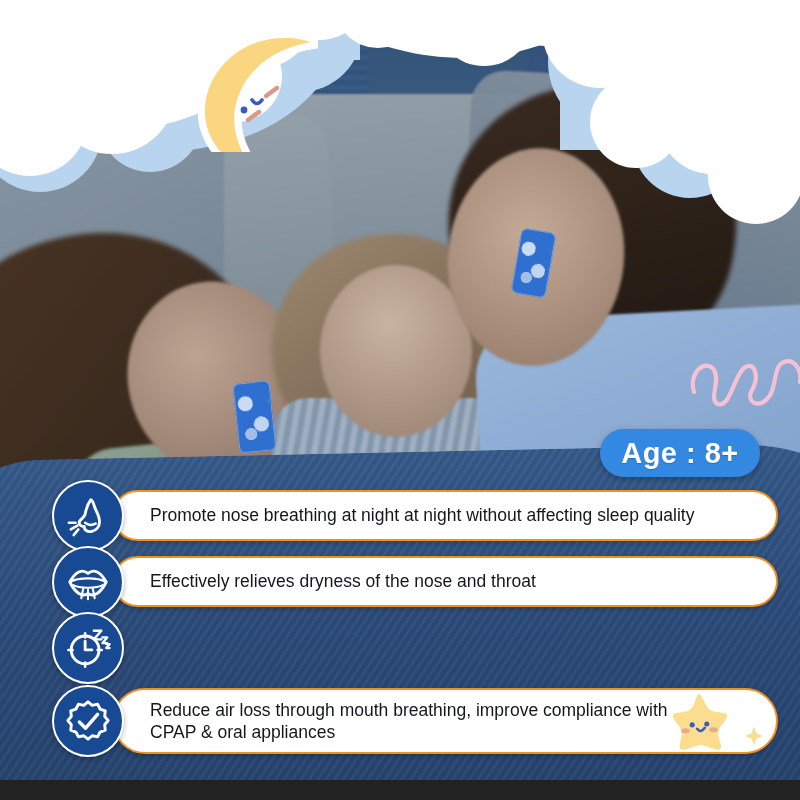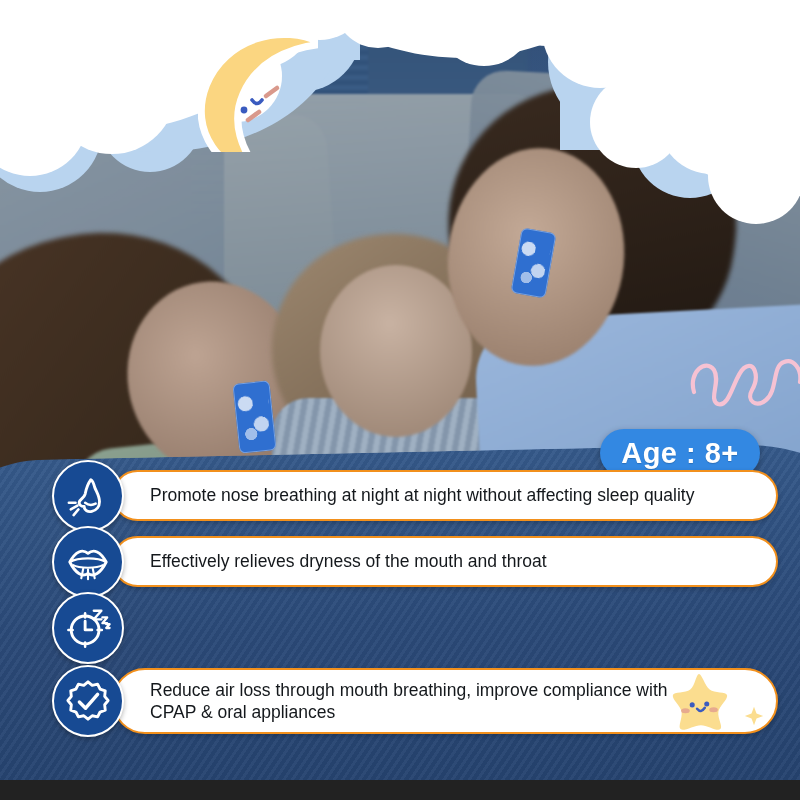--- a/index.html
+++ b/index.html
@@ -128,21 +128,21 @@
   }
   .age-badge span {
     color:#ffffff; font-weight:bold; font-size:29px; letter-spacing:.5px;
     font-family:"Liberation Sans", sans-serif;
     text-shadow: 0 1px 1px rgba(0,0,0,.18);
     white-space:nowrap;
   }
 
   
   .features {
-    position:absolute; left:0; top:464px; width:800px;text-decoration:underline;
+    position:absolute; left:0; top:484px; width:800px;text-decoration:underline;
   }
   .frow {
     position:relative;
     height:63px;
     margin-bottom:3px;
     display:flex;
     align-items:center;
   }
   .frow.tall { height:78px;padding-left:36px; }
 
@@ -307,21 +307,21 @@
             <line x1="13" y1="34" x2="6" y2="38"></line>
             <line x1="14" y1="38" x2="9" y2="44"></line>
             <line x1="11" y1="31" x2="4" y2="31"></line>
           </g>
         </svg>
       </div>
     </div>
 
     <div class="frow">
       <div class="fpill">
-        <p>Effectively relieves dryness of the mouth and throat</p>
+        <p>Effectively relieves dryness of the nose and throat</p>
       </div>
       <div class="ficon">
         <svg viewBox="0 0 48 48">
           <path d="M5,24 C11,13 18,10 24,15 C30,10 37,13 43,24
                    C37,36 30,40 24,36 C18,40 11,36 5,24 Z" fill="none" stroke="#ffffff" stroke-width="3" stroke-linejoin="round"></path>
           <path d="M5,24 C14,19 34,19 43,24" fill="none" stroke="#ffffff" stroke-width="2.4"></path>
           <path d="M8,27 C15,31 33,31 40,27" fill="none" stroke="#ffffff" stroke-width="2.2"></path>
           <g stroke="#ffffff" stroke-width="2.2" stroke-linecap="round">
             <line x1="19" y1="31" x2="17" y2="41"></line>
             <line x1="24" y1="32" x2="24" y2="42"></line>

